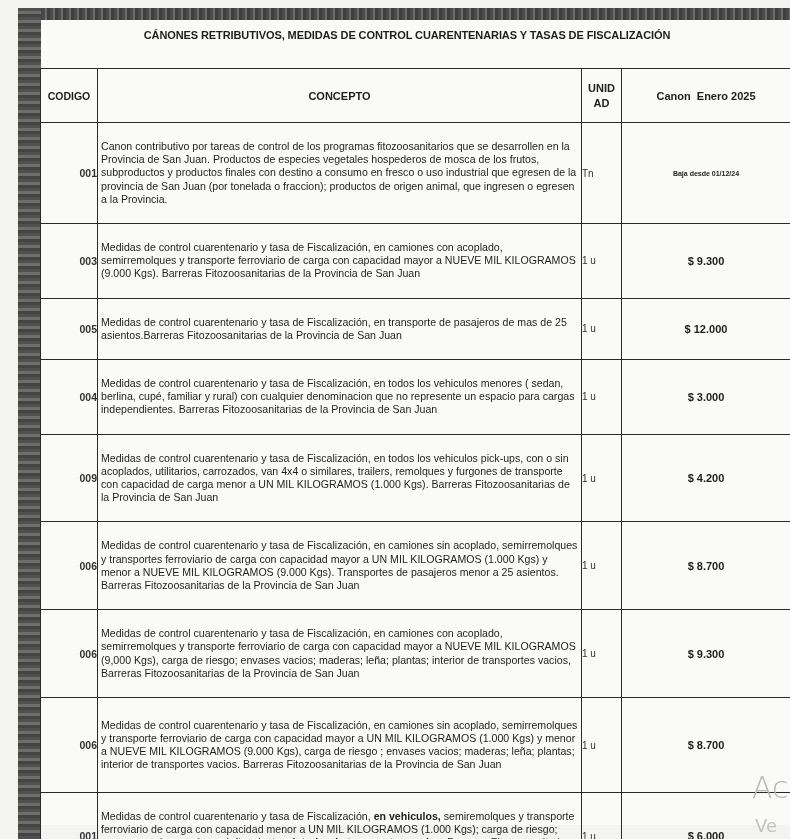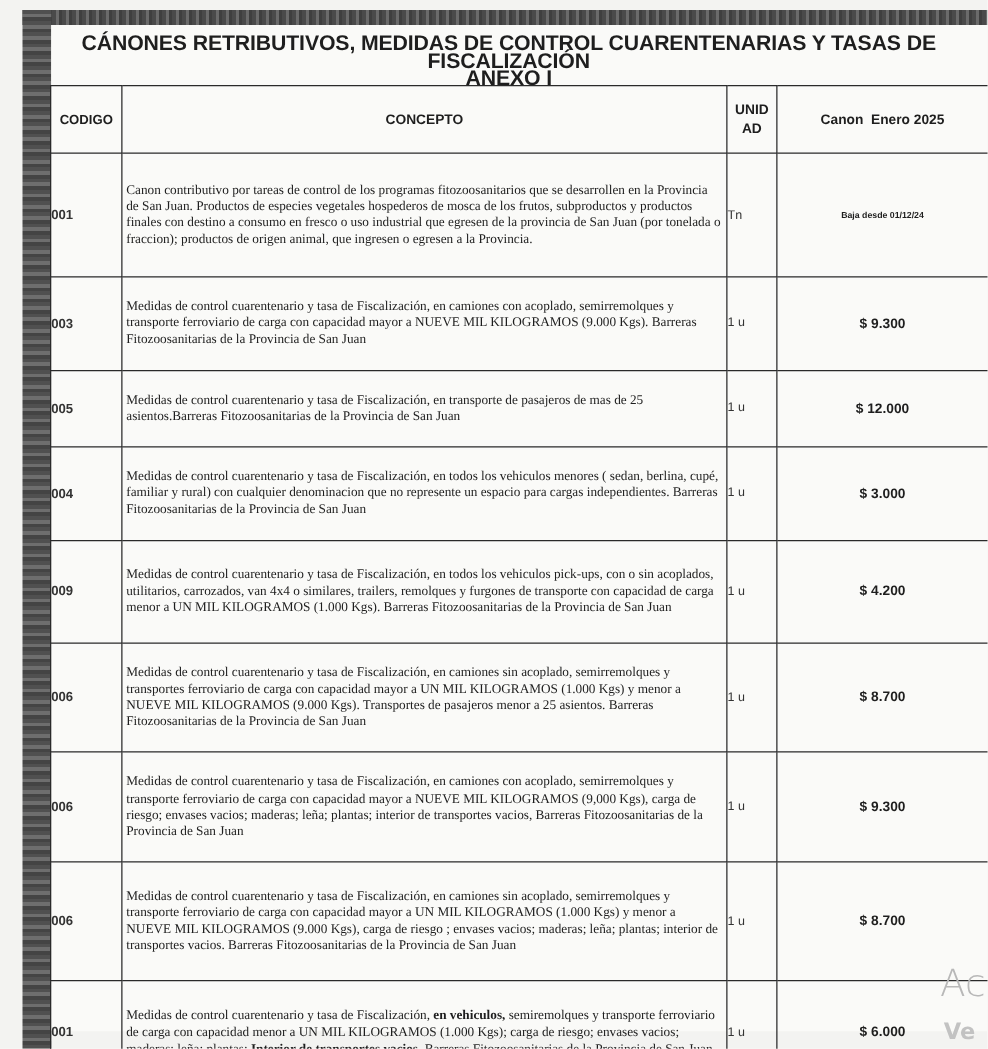--- a/index.html
+++ b/index.html
@@ -17,59 +17,57 @@
   .scan-left {
     position:absolute; left:18px; top:8px; width:23px; height:831px;
     background:repeating-linear-gradient(180deg,#505050 0 3px,#6e6e6e 3px 6px,#444 6px 9px);
   }
   .sheet {
     position:absolute; left:41px; top:20px; width:760px; height:805px;
     background:#fafaf8;
   }
   .title-block {
     position:absolute; left:41px; top:20px; width:732px; height:48px;
-    text-align:center; font-weight:bold; font-size:17px; line-height:14px;
+    text-align:center; font-weight:bold; font-size:11px; line-height:14px;
     padding-top:8px; box-sizing:border-box; letter-spacing:-0.1px;
   }
   table.grid {
     position:absolute; left:40px; top:68px;
     border-collapse:collapse; table-layout:fixed;
     width:770px;
   }
   table.grid td, table.grid th {
     border:1.5px solid #2a2a2a; padding:0;
     vertical-align:middle;
   }
   th { font-weight:bold; font-size:11px; text-align:center; }
-  td.code { text-align:left; font-size:10.5px; font-weight:bold; color:#333; }
-  td.concept { font-size:10.6px; line-height:13.2px; padding:17px 3px !important; text-align:left;font-family:Liberation Serif, serif; }
+  td.code { text-align:right; font-size:10.5px; font-weight:bold; color:#333; }
+  td.concept { font-size:10.6px; line-height:13.2px; padding:17px 3px !important; text-align:left; }
   td.unit { text-align:left; font-size:10px; color:#333; }
   td.canon { text-align:center; font-size:11px; font-weight:bold; }
   td.canon.small { font-size:7px; }
   .b { font-weight:bold; }
   .watermark1 {
     position:absolute; left:752px; top:770px; font-size:30px; color:#b8b8b8;
     font-family:"DejaVu Sans", sans-serif; font-weight:300;
   }
   .watermark2 {
     position:absolute; left:755px; top:815px; font-size:18px; color:#c2c2c2;
     font-family:"DejaVu Sans", sans-serif;
-    font-weight:bold;
   }
 </style>
 </head>
 <body>
 
 <div class="scan-top"></div>
 <div class="scan-left"></div>
 <div class="sheet"></div>
 
 <div class="title-block">
   <div>CÁNONES RETRIBUTIVOS, MEDIDAS DE CONTROL CUARENTENARIAS Y TASAS DE FISCALIZACIÓN</div>
-  <div>ANEXO I</div>
 </div>
 
 <table class="grid">
   <colgroup>
     <col style="width:57px">
     <col style="width:484px">
     <col style="width:40px">
     <col style="width:189px">
   </colgroup>
   <thead>

